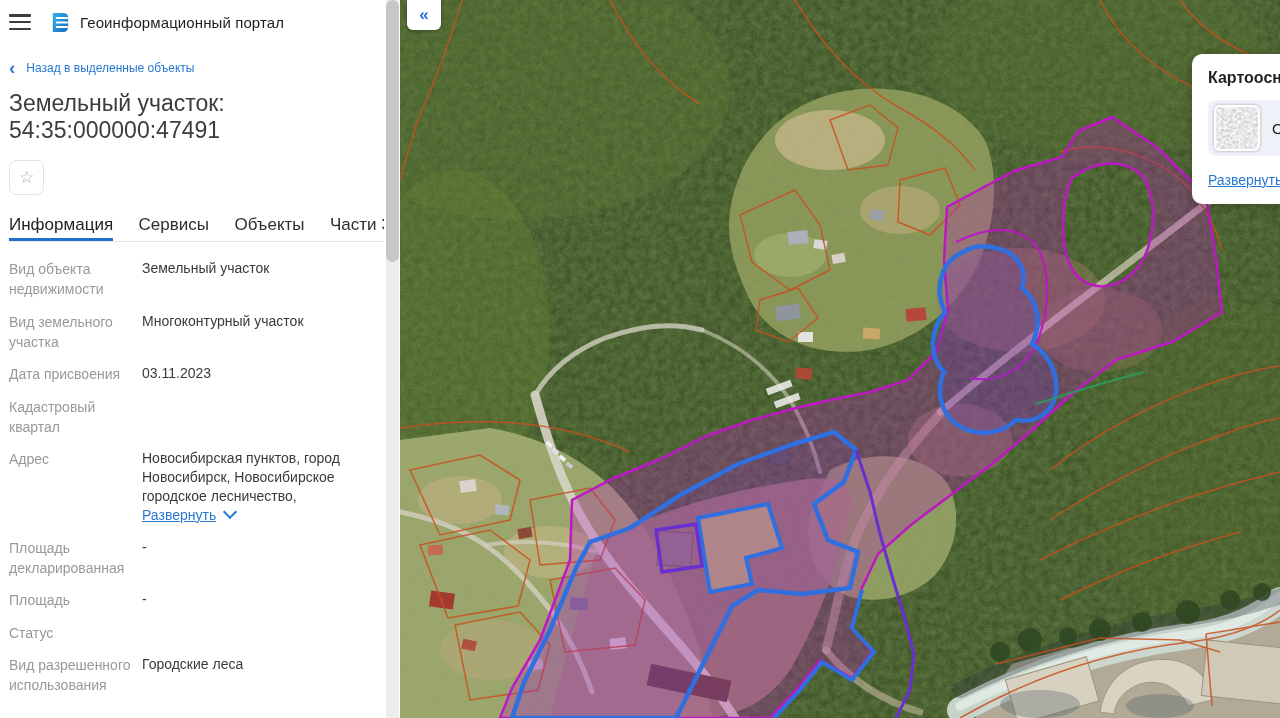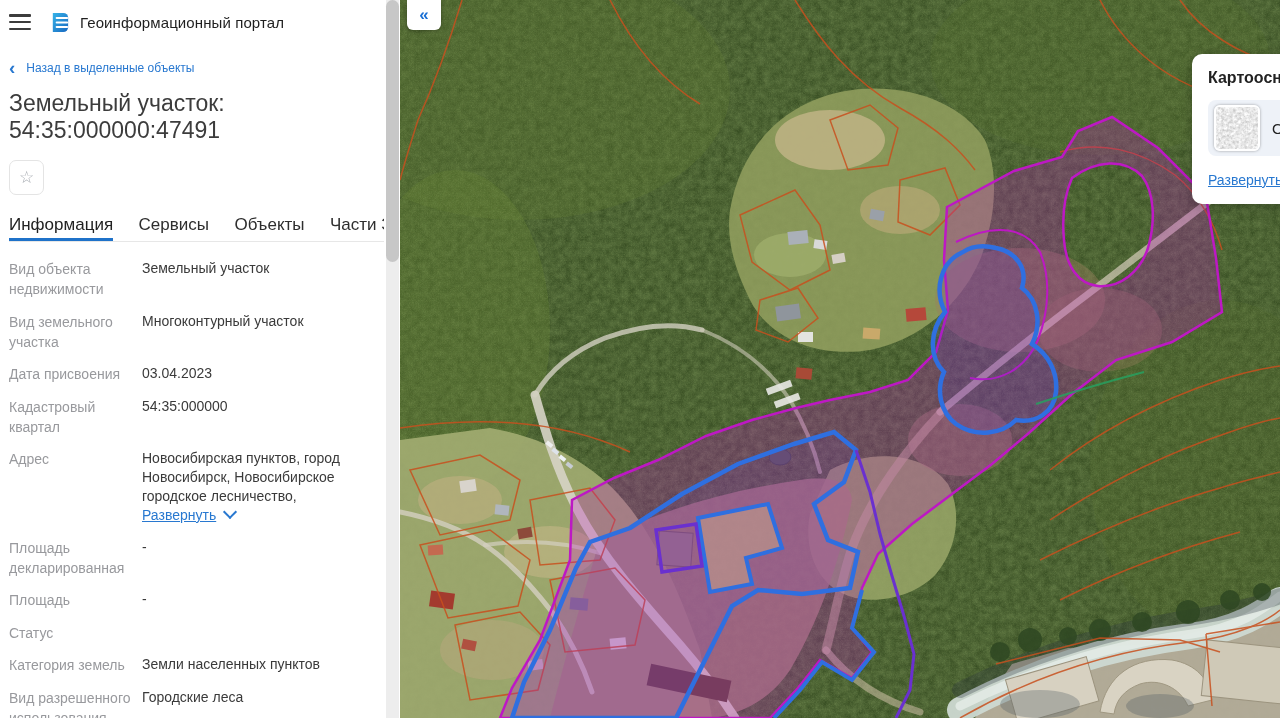--- a/index.html
+++ b/index.html
@@ -289,49 +289,44 @@
       <div class="field-row">
         <div class="field-label">Вид объекта недвижимости</div>
         <div class="field-value">Земельный участок</div>
       </div>
       <div class="field-row">
         <div class="field-label">Вид земельного участка</div>
         <div class="field-value">Многоконтурный участок</div>
       </div>
       <div class="field-row">
         <div class="field-label">Дата присвоения</div>
-        <div class="field-value">03.04.2023</div>
+        <div class="field-value">03.11.2023</div>
       </div>
       <div class="field-row">
         <div class="field-label">Кадастровый квартал</div>
-        <div class="field-value">54:35:000000</div>
       </div>
       <div class="field-row">
         <div class="field-label">Адрес</div>
         <div class="field-value">
           <span>Новосибирская пунктов, город Новосибирск, Новосибирское городское лесничество,</span><br>
           <span class="inline-link">Развернуть</span><span class="chev"></span>
         </div>
       </div>
       <div class="field-row">
         <div class="field-label">Площадь декларированная</div>
         <div class="field-value">-</div>
       </div>
       <div class="field-row">
         <div class="field-label">Площадь</div>
         <div class="field-value">-</div>
       </div>
       <div class="field-row">
         <div class="field-label">Статус</div>
       </div>
       <div class="field-row">
-        <div class="field-label">Категория земель</div>
-        <div class="field-value">Земли населенных пунктов</div>
-      </div>
-      <div class="field-row">
         <div class="field-label">Вид разрешенного использования</div>
         <div class="field-value">Городские леса</div>
       </div>
     </div>
   </div>
 
   <div class="sb-scroll-track"></div>
   <div class="sb-scroll-thumb"></div>
 </div>
 

